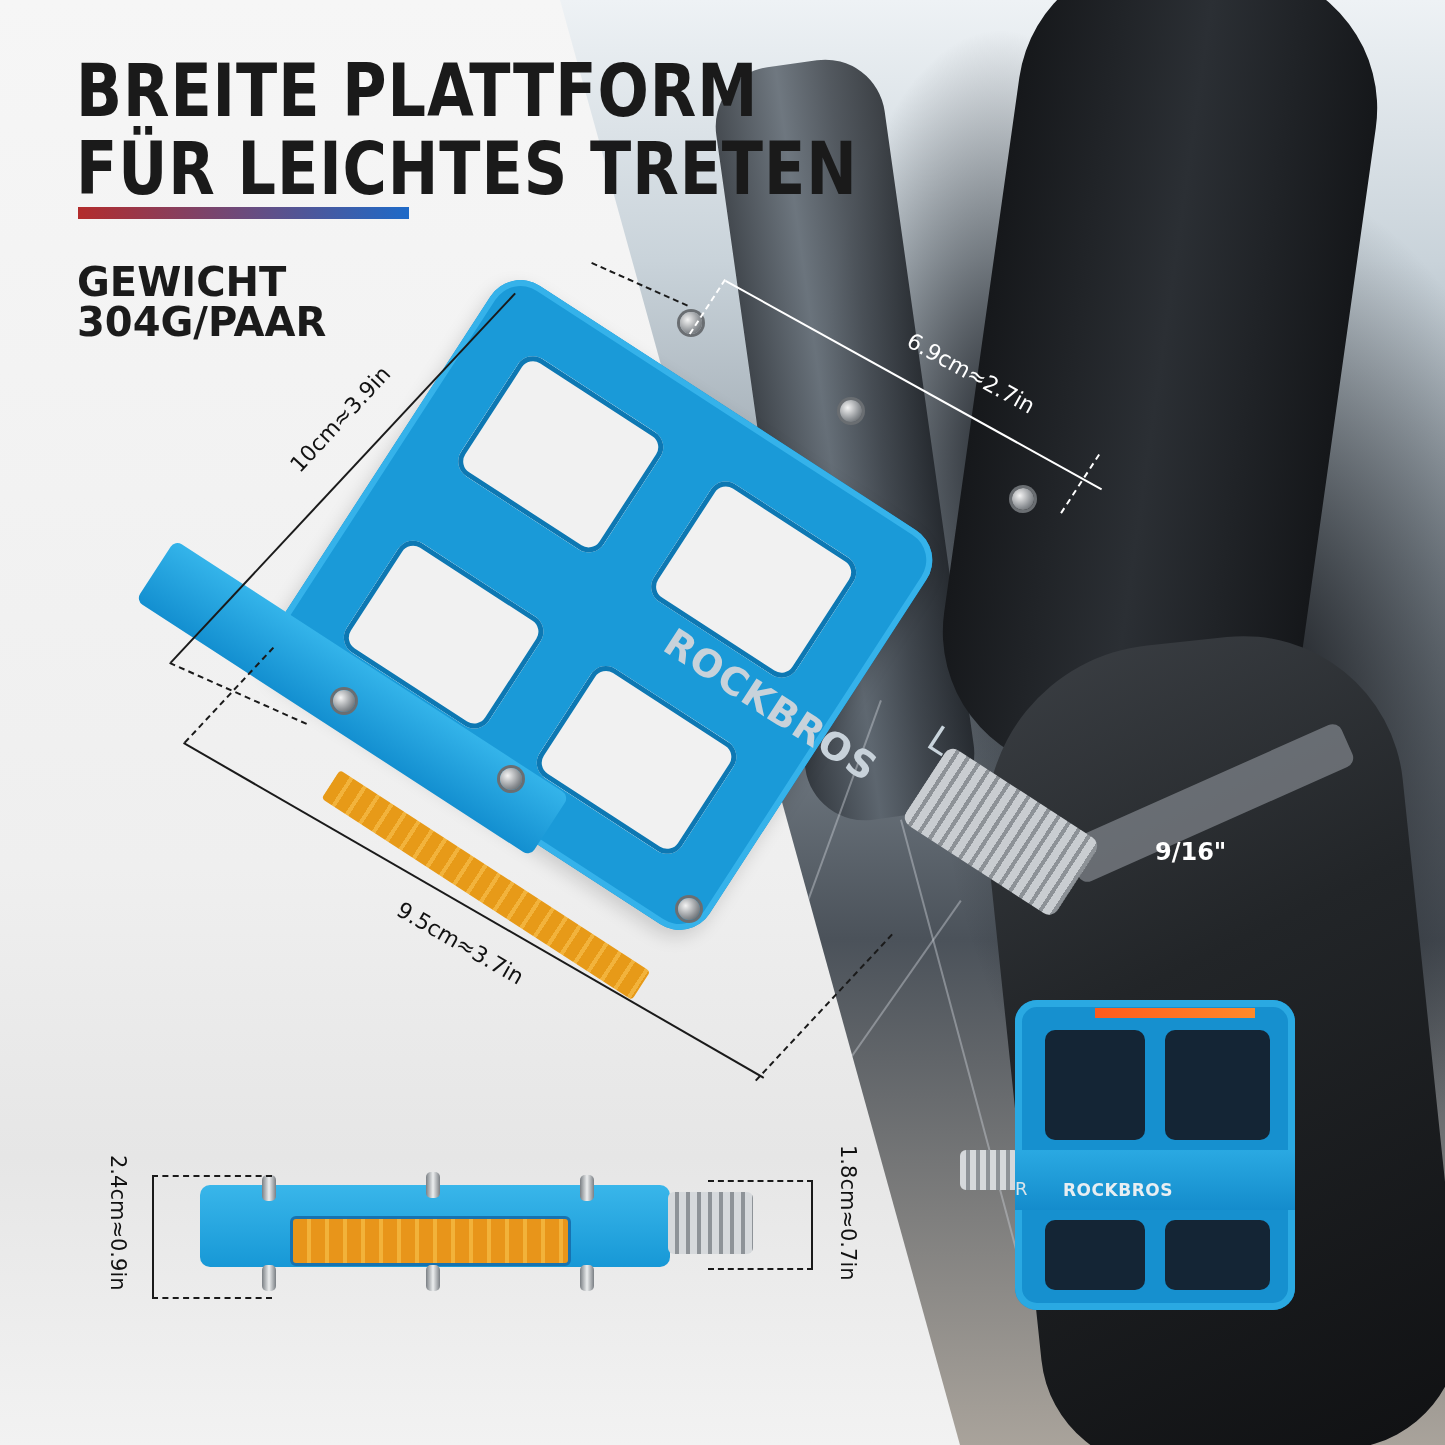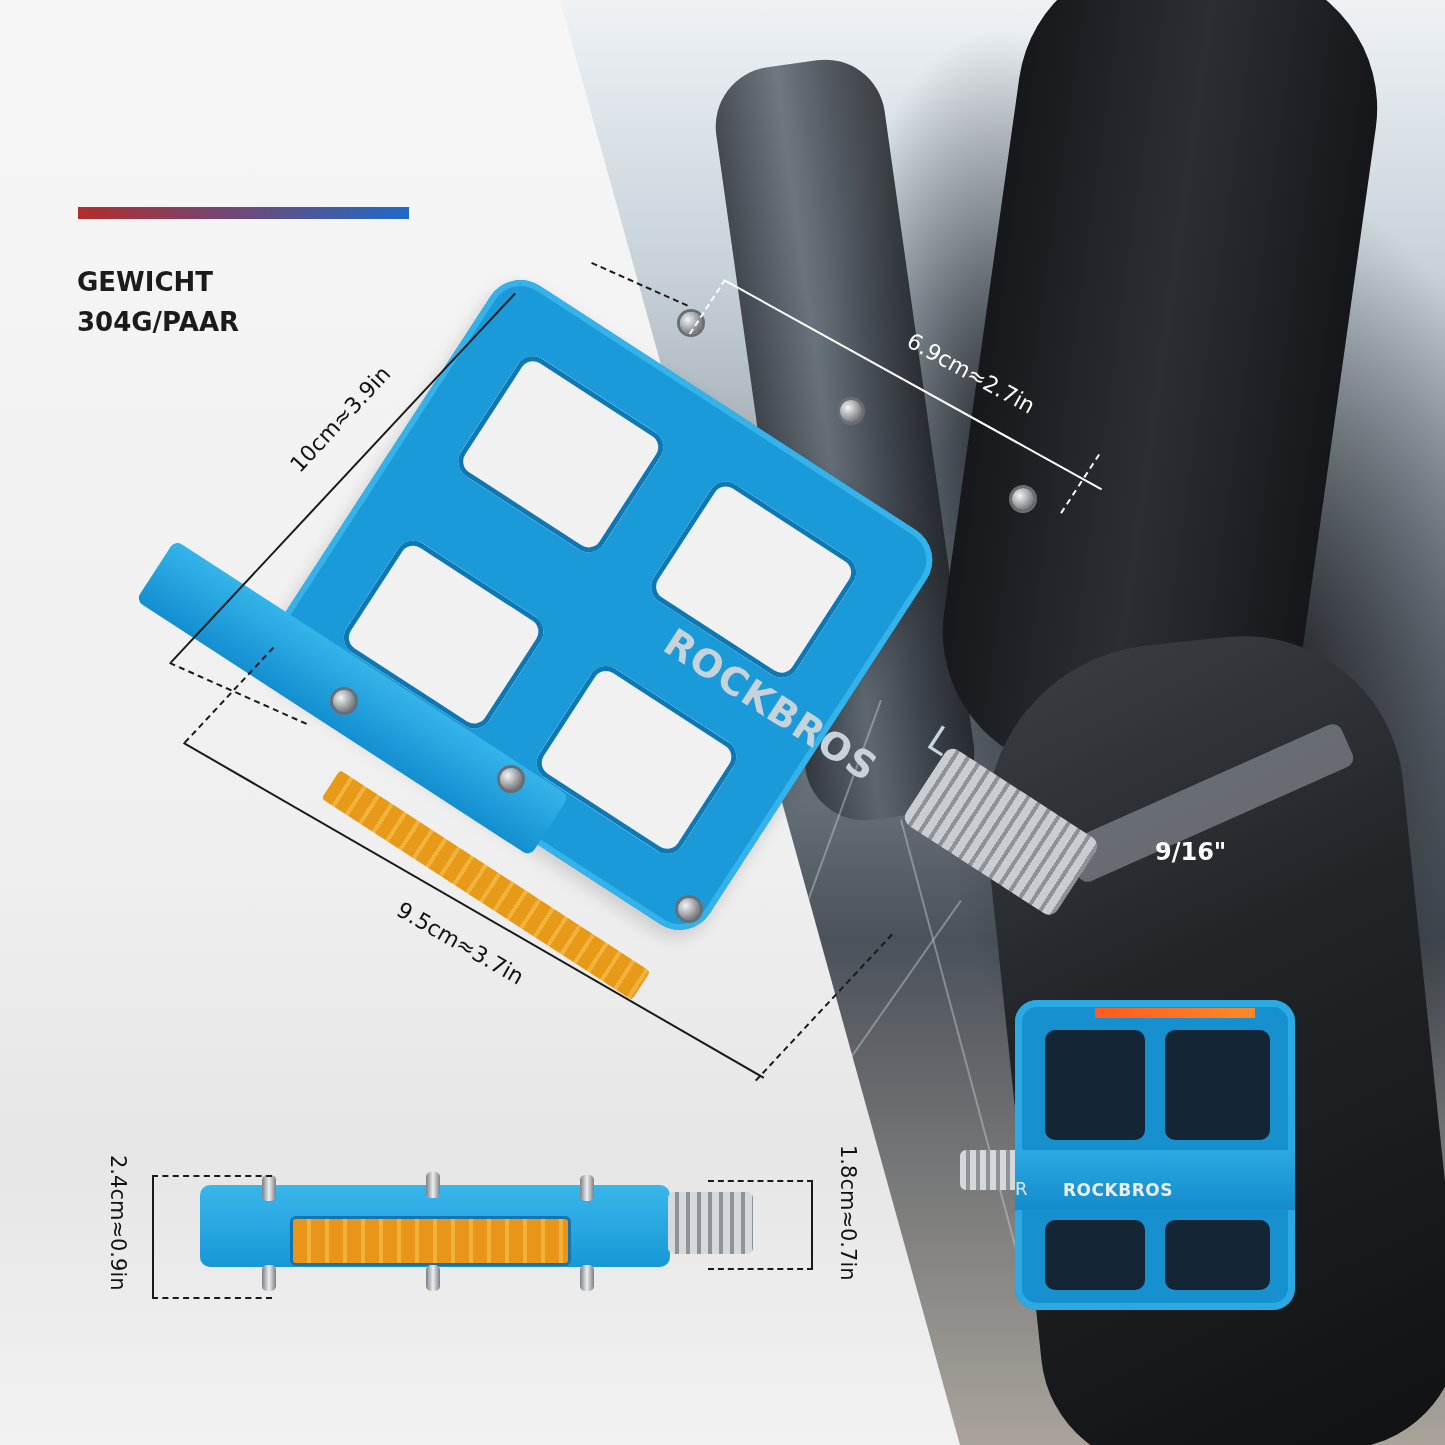--- a/index.html
+++ b/index.html
@@ -27,21 +27,21 @@
     .photo .strap { position: absolute; left: 1060px; top: 780px; width: 300px; height: 46px;
       background: #9aa1a8; opacity: .55; transform: rotate(-24deg); border-radius: 10px; }
     .photo .spoke { position: absolute; width: 2px; background: rgba(200,205,210,.45); transform-origin: top left; }
 
     
     .title { position: absolute; left: 76px; top: 52px; font-family: "DejaVu Sans", sans-serif; font-weight: 900;
       font-size: 73px; line-height: 78px; letter-spacing: 1px; color: #1a1a1a; margin: 0; font-stretch: condensed; }
     .title span { display: block; white-space: nowrap; transform: scaleX(0.92); transform-origin: left; }
     .divider { position: absolute; left: 78px; top: 207px; width: 331px; height: 12px;
       background: linear-gradient(90deg, #b32c2c, #6c4a7c 50%, #1e6ac8); }
-    .weight { position: absolute; left: 77px; top: 262px; font-weight: 700; font-size: 26px; line-height: 40px; color: #1b1b1b; }
+    .weight { position: absolute; left: 77px; top: 262px; font-weight: 700; font-size: 40px; line-height: 40px; color: #1b1b1b; }
 
     
     .dim { position: absolute; font-size: 22px; white-space: nowrap; font-family: "DejaVu Sans", sans-serif; }
     .dim.dark { color: #111; }
     .dim.light { color: #fff; }
     .dim.bold { font-weight: 700; }
     .line { position: absolute; height: 0; transform-origin: 0 0; }
     .line.solid-dark { border-top: 2px solid #1a1a1a; }
     .line.dash-dark { border-top: 2px dashed #1a1a1a; }
     .line.solid-light { border-top: 2px solid #ffffff; }
@@ -96,20 +96,24 @@
   <div class="photo">
     <div class="fork"></div>
     <div class="leg"></div>
     <div class="shoe"></div>
     <div class="strap"></div>
     <div class="spoke" style="left:880px;top:700px;height:600px;transform:rotate(20deg);"></div>
     <div class="spoke" style="left:900px;top:820px;height:500px;transform:rotate(-15deg);"></div>
     <div class="spoke" style="left:960px;top:900px;height:500px;transform:rotate(35deg);"></div>
   </div>
 
+  <h1 class="title">
+    <span>BREITE PLATTFORM</span>
+    <span>FÜR LEICHTES TRETEN</span>
+  </h1>
   <div class="divider"></div>
 
   <div class="weight">
     <div>GEWICHT</div>
     <div>304G/PAAR</div>
   </div>
 
   <div class="pedal-main">
     <div class="pedal-body">
       <div class="pedal-hole" style="left:60px;top:60px;width:170px;height:140px;"></div>

